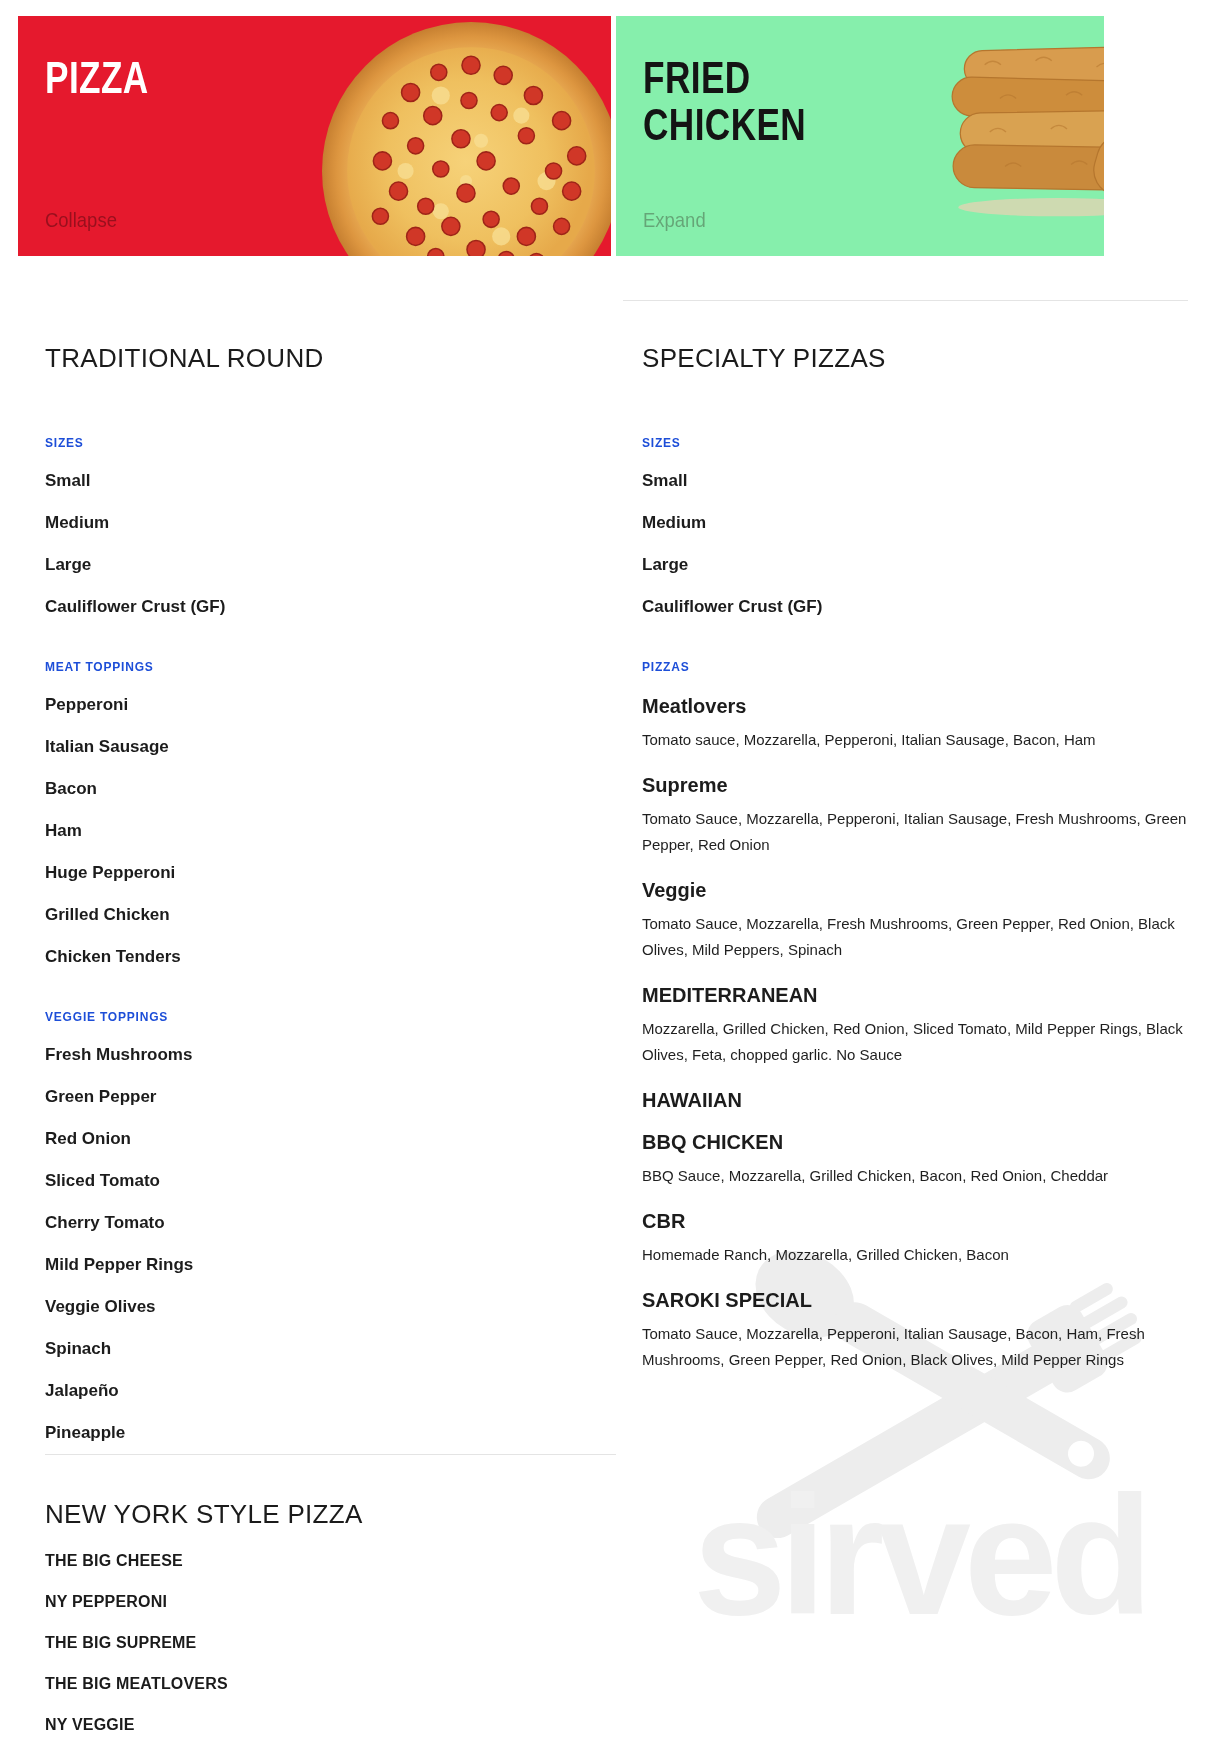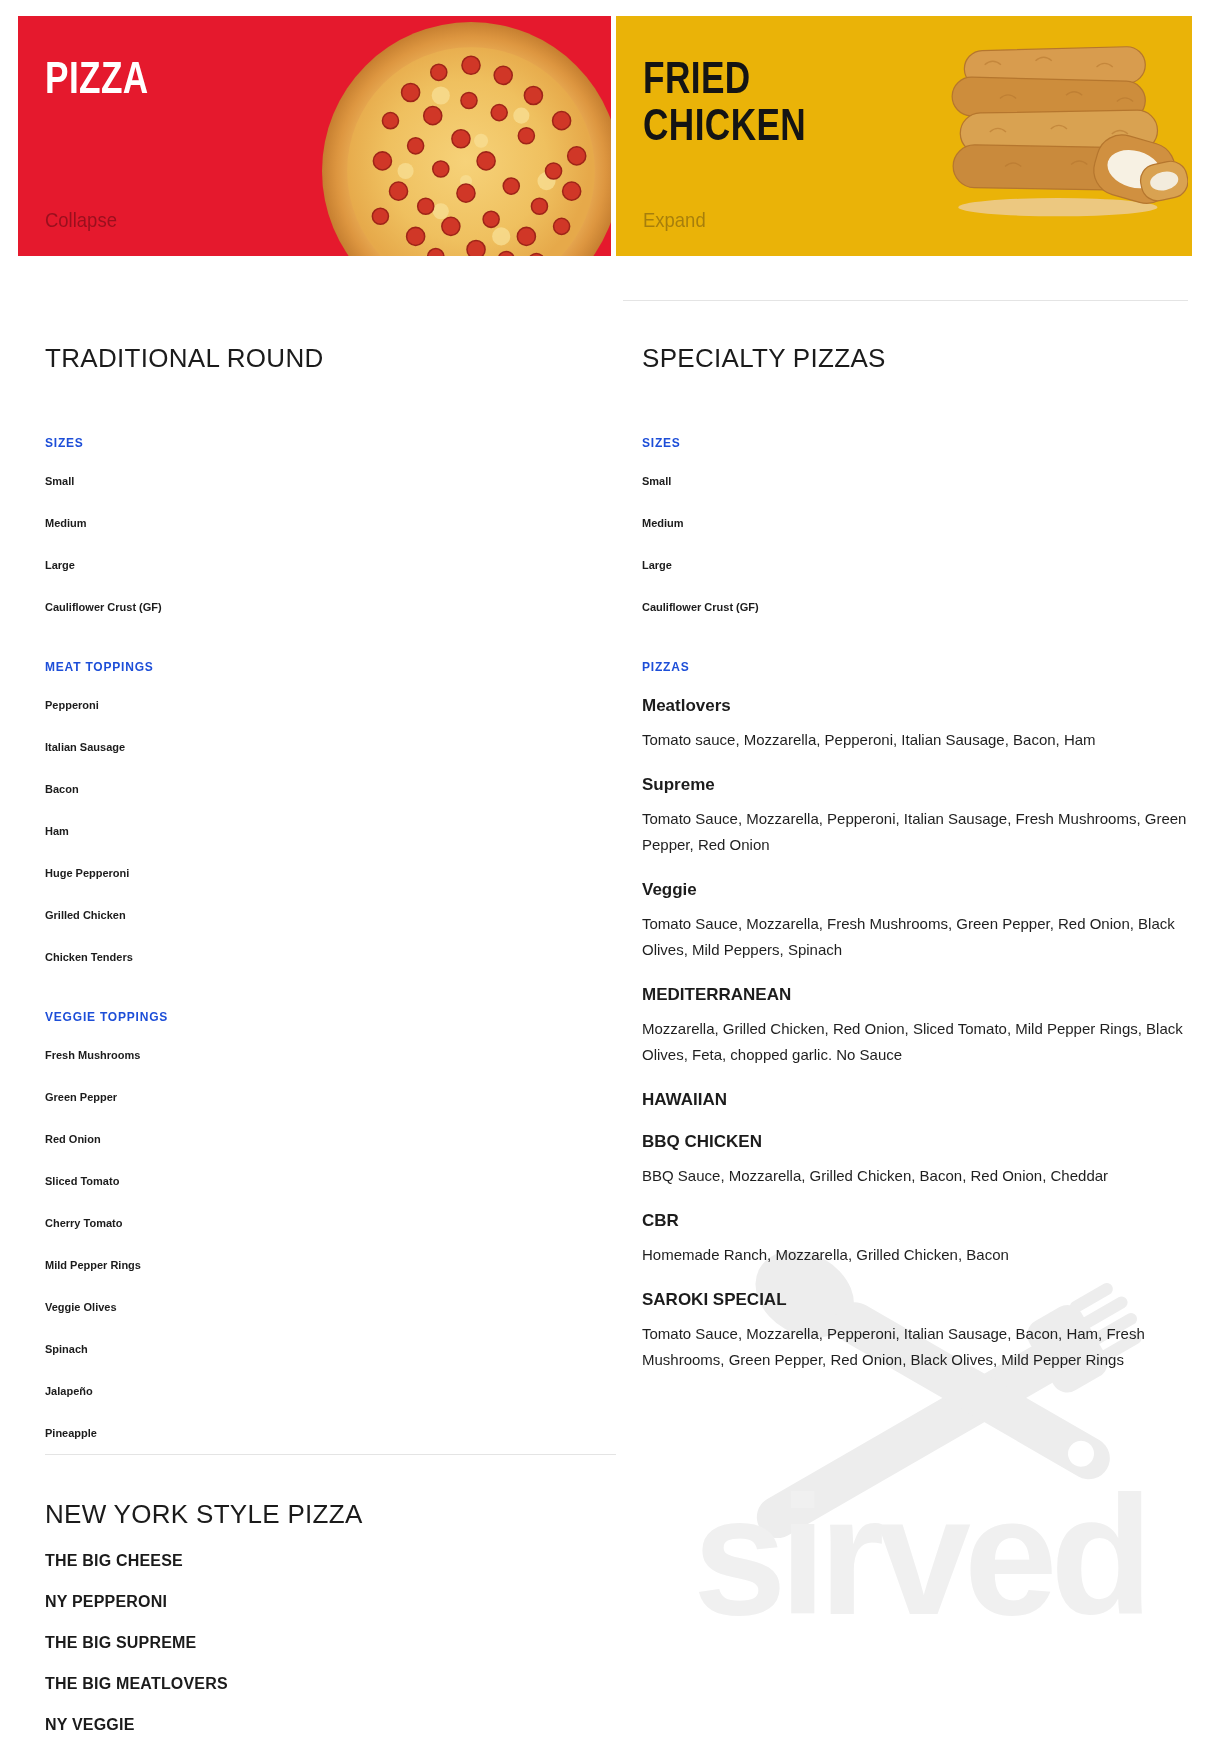--- a/index.html
+++ b/index.html
@@ -2,21 +2,21 @@
 <html><head>
 <meta charset="utf-8">
 <style>
   html,body{margin:0;padding:0;background:#ffffff;}
   .page{position:relative;width:1229px;height:1743px;background:#fff;overflow:hidden;
         font-family:"Liberation Sans",sans-serif;color:#1c1c1c;}
 
   
   .card{position:absolute;top:16px;height:240px;overflow:hidden;z-index:2;cursor:pointer;}
   .card-pizza{left:18px;width:593px;background:#e5192d;}
-  .card-chicken{left:616px;width:576px;background:#eab308;}
+  .card-chicken{left:616px;width:488px;background:#86efac;}
   .card-title{position:absolute;left:27px;top:38px;font-weight:700;font-size:44px;line-height:47px;
               letter-spacing:.5px;transform:scaleX(.8);transform-origin:left top;white-space:nowrap;}
   .card-pizza .card-title{color:#ffffff;}
   .card-chicken .card-title{color:#141414;}
   .card-action{position:absolute;left:27px;bottom:24px;font-size:21px;font-weight:400;
                transform:scaleX(.88);transform-origin:left bottom;}
   .card-pizza .card-action{color:rgba(30,0,5,.38);}
   .card-chicken .card-action{color:rgba(40,30,20,.35);}
   .pizza-art{position:absolute;top:4px;left:302px;width:302px;height:302px;}
   .chicken-art{position:absolute;top:26px;left:328px;width:244px;height:184px;}
@@ -25,26 +25,26 @@
   .divider{background:#e4e4e4;height:1px;}
   .divider-right{position:absolute;left:623px;top:300px;width:565px;z-index:2;}
 
   
   .col{position:absolute;top:342px;z-index:2;}
   .col-left{left:45px;width:571px;}
   .col-right{left:642px;width:565px;}
   .section-title{font-size:26px;line-height:32px;font-weight:400;color:#1b1b1b;margin:0;letter-spacing:.3px;}
   .group-label{margin-top:44px;font-size:12px;line-height:14px;font-weight:700;color:#1d4ed8;letter-spacing:.8px;}
   .section-title + .group .group-label{margin-top:62px;}
-  .menu-item{margin-top:24px;font-size:11px;line-height:18px;font-weight:700;color:#1c1c1c;cursor:pointer;}
+  .menu-item{margin-top:24px;font-size:17px;line-height:18px;font-weight:700;color:#1c1c1c;cursor:pointer;}
   .group-label + .menu-item{margin-top:22px;}
 
   
   .pizza-entry{margin-top:22px;}
-  .pizza-name{font-size:17px;line-height:20px;font-weight:700;color:#1c1c1c;cursor:pointer;}
+  .pizza-name{font-size:20px;line-height:20px;font-weight:700;color:#1c1c1c;cursor:pointer;}
   .pizza-desc{margin-top:11px;font-size:15px;line-height:26px;font-weight:400;color:#1f1f1f;}
 
   
   .ny-divider{margin-top:12px;}
   .ny-title{margin-top:43px;}
   .ny-item{margin-top:23px;font-size:16px;line-height:18px;font-weight:700;letter-spacing:.2px;color:#1b1b1b;cursor:pointer;}
   .ny-title + .ny-item{margin-top:22px;}
 
   
   .watermark-art{position:absolute;left:690px;top:1190px;width:500px;height:360px;z-index:1;}

